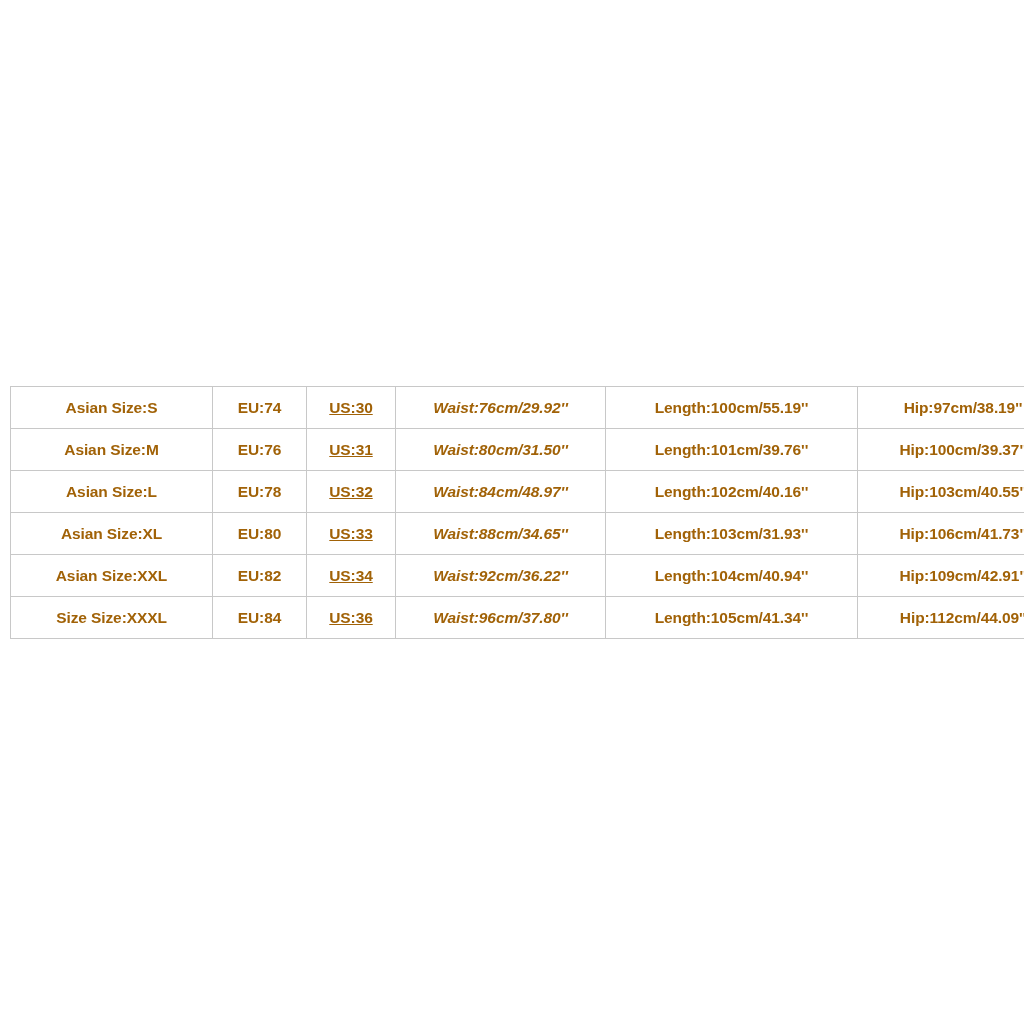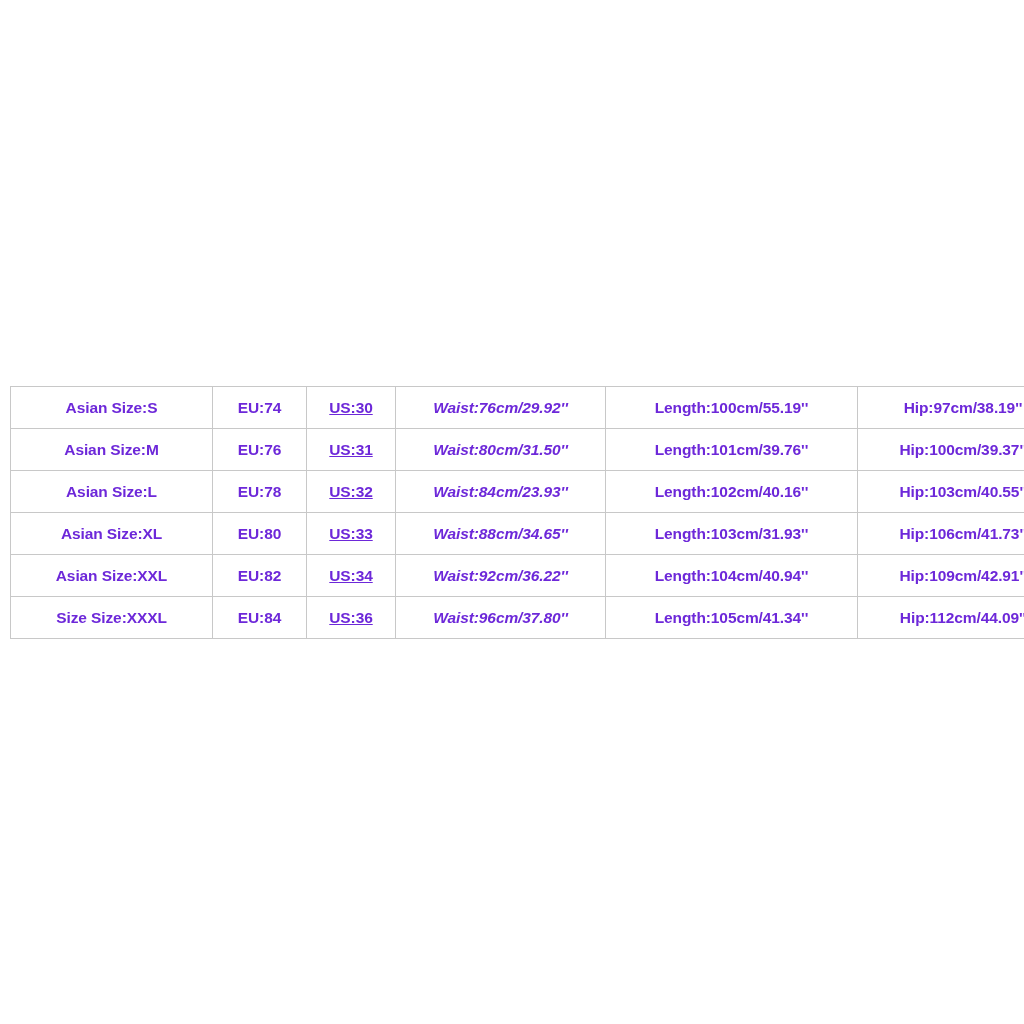--- a/index.html
+++ b/index.html
@@ -26,21 +26,21 @@
     width: 1004px;
     table-layout: fixed;
   }
   table.size-chart td {
     border: 1px solid #c8c8c8;
     height: 41px;
     text-align: center;
     vertical-align: middle;
     font-size: 15.5px;
     font-weight: bold;
-    color: #6d28d9;
+    color: #a16207;
     padding: 0 4px;
     white-space: nowrap;
     letter-spacing: -0.1px;
   }
   table.size-chart td.col-asian { width: 193px; }
   table.size-chart td.col-eu    { width: 85px; }
   table.size-chart td.col-us    { width: 80px; text-decoration: underline; }
   table.size-chart td.col-waist { width: 201px; font-style: italic; }
   table.size-chart td.col-length{ width: 243px; }
   table.size-chart td.col-hip   { width: 202px; }
@@ -64,21 +64,21 @@
         <td class="col-eu">EU:76</td>
         <td class="col-us">US:31</td>
         <td class="col-waist">Waist:80cm/31.50''</td>
         <td class="col-length">Length:101cm/39.76''</td>
         <td class="col-hip">Hip:100cm/39.37''</td>
       </tr>
       <tr>
         <td class="col-asian">Asian Size:L</td>
         <td class="col-eu">EU:78</td>
         <td class="col-us">US:32</td>
-        <td class="col-waist">Waist:84cm/23.93''</td>
+        <td class="col-waist">Waist:84cm/48.97''</td>
         <td class="col-length">Length:102cm/40.16''</td>
         <td class="col-hip">Hip:103cm/40.55''</td>
       </tr>
       <tr>
         <td class="col-asian">Asian Size:XL</td>
         <td class="col-eu">EU:80</td>
         <td class="col-us">US:33</td>
         <td class="col-waist">Waist:88cm/34.65''</td>
         <td class="col-length">Length:103cm/31.93''</td>
         <td class="col-hip">Hip:106cm/41.73''</td>

